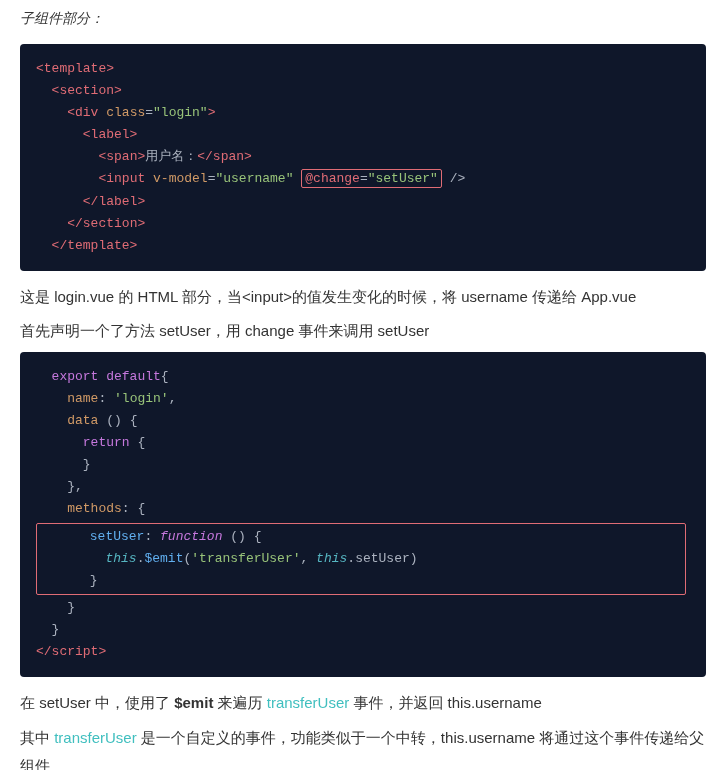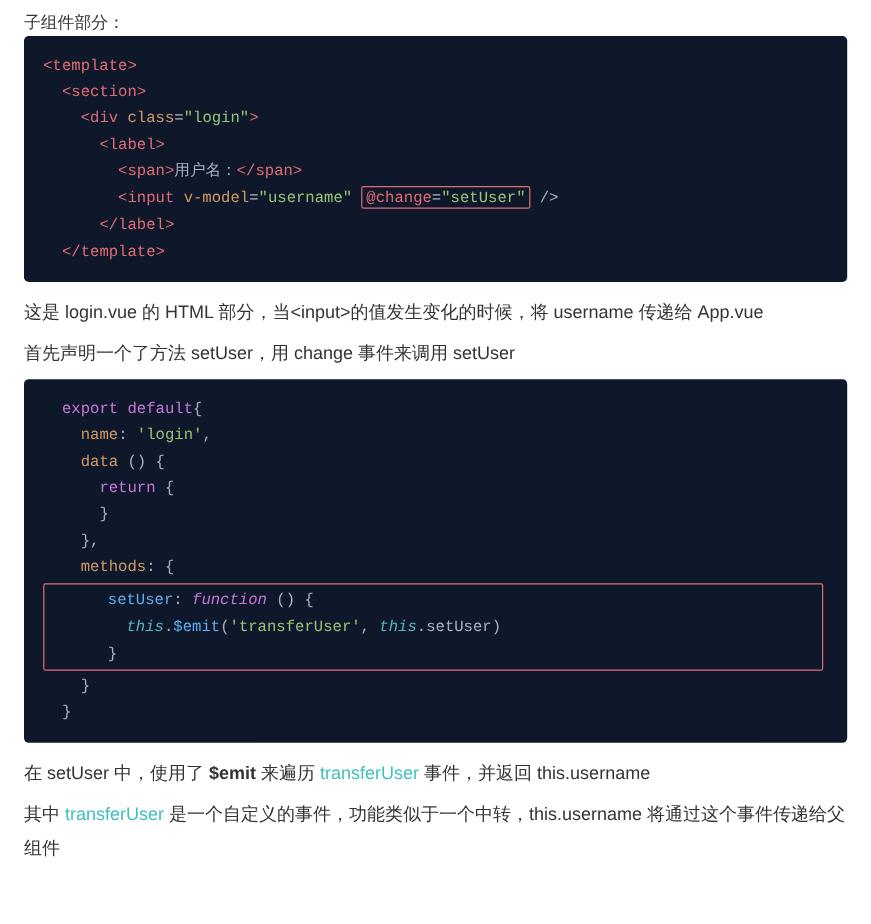--- a/index.html
+++ b/index.html
@@ -7,21 +7,22 @@
       font-family: "Microsoft YaHei", "SimSun", Arial, sans-serif;
       font-size: 14px;
       color: #333;
       background: #fff;
       padding: 10px 20px;
       width: 726px;
     }
     .section-title {
       color: #333;
       font-size: 14px;
-      margin-bottom: 2px;
+      margin-bottom: 16px;
+      font-style: italic;
     }
     .section-title span {
       color: #e06c75;
     }
     .code-block {
       background: #0f172a;
       border-radius: 4px;
       padding: 14px 16px;
       margin-bottom: 12px;
       font-family: "Courier New", Consolas, monospace;
@@ -66,20 +67,21 @@
   </div>
 
   <div class="code-block">
     <div class="code-line"><span class="c-tag">&lt;template&gt;</span></div>
     <div class="code-line">  <span class="c-tag">&lt;section&gt;</span></div>
     <div class="code-line">    <span class="c-tag">&lt;div </span><span class="c-attr">class</span><span class="c-white">=</span><span class="c-string">"login"</span><span class="c-tag">&gt;</span></div>
     <div class="code-line">      <span class="c-tag">&lt;label&gt;</span></div>
     <div class="code-line">        <span class="c-tag">&lt;span&gt;</span><span class="c-white">用户名：</span><span class="c-tag">&lt;/span&gt;</span></div>
     <div class="code-line">        <span class="c-tag">&lt;input </span><span class="c-attr">v-model</span><span class="c-white">=</span><span class="c-string">"username"</span><span class="c-white"> </span><span style="border:1.5px solid #e06c75; border-radius:2px; padding:1px 3px; display:inline;"><span class="c-pink">@change</span><span class="c-white">=</span><span class="c-string">"setUser"</span></span><span class="c-white"> /&gt;</span></div>
     <div class="code-line">      <span class="c-tag">&lt;/label&gt;</span></div>
+    <div class="code-line">    <span class="c-tag">&lt;/section&gt;</span></div>
     <div class="code-line">  <span class="c-tag">&lt;/template&gt;</span></div>
   </div>
 
   <div class="text-para">
     这是 login.vue 的 HTML 部分，当&lt;input&gt;的值发生变化的时候，将 username 传递给 App.vue
   </div>
 
   <div class="text-para">
     首先声明一个了方法 setUser，用 change 事件来调用 setUser
   </div>
@@ -94,20 +96,21 @@
     <div class="code-line">    <span class="c-attr">methods</span><span class="c-white">: {</span></div>
     <div style="display:block;">
       <div style="border:1.5px solid #e06c75; border-radius:2px; padding:2px 6px; margin:2px 0; display:inline-block; width:calc(100% - 4px);">
         <div class="code-line">      <span class="c-blue">setUser</span><span class="c-white">: </span><span class="c-purple c-italic">function</span><span class="c-white"> () {</span></div>
         <div class="code-line">        <span class="c-cyan c-italic">this</span><span class="c-white">.</span><span class="c-blue">$emit</span><span class="c-white">(</span><span class="c-green">'transferUser'</span><span class="c-white">, </span><span class="c-cyan c-italic">this</span><span class="c-white">.setUser)</span></div>
         <div class="code-line">      <span class="c-white">}</span></div>
       </div>
     </div>
     <div class="code-line">    <span class="c-white">}</span></div>
     <div class="code-line">  <span class="c-white">}</span></div>
+    <div class="code-line"><span class="c-tag">&lt;/script&gt;</span></div>
   </div>
 
   <div class="text-para">
     在 setUser 中，使用了 <strong>$emit</strong> 来遍历 <span class="cyan-text">transferUser</span> 事件，并返回 this.username
   </div>
 
   <div class="text-para">
     其中 <span class="cyan-text">transferUser</span> 是一个自定义的事件，功能类似于一个中转，this.username 将通过这个事件传递给父组件
   </div>
 

